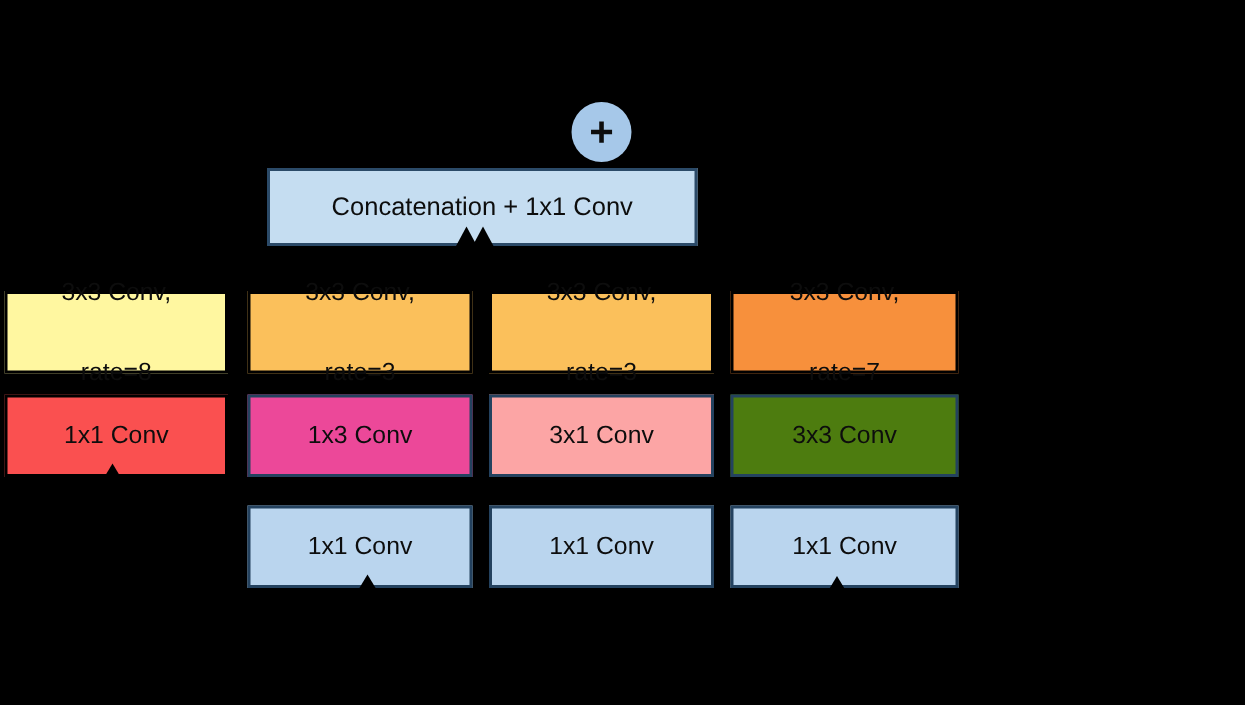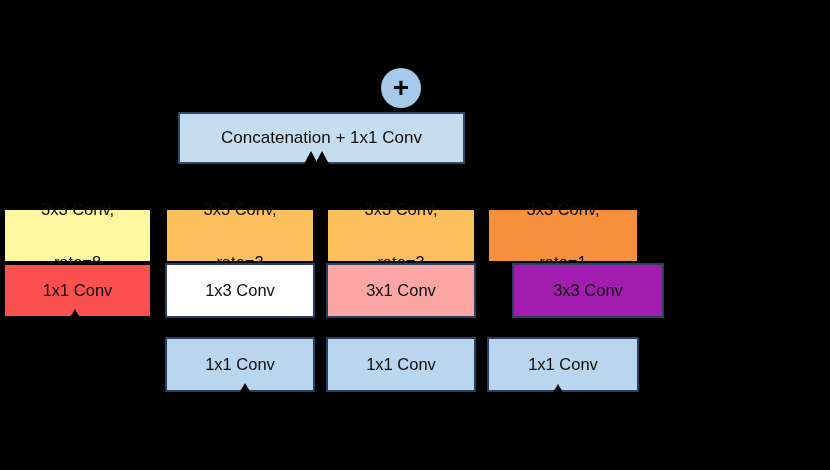--- a/index.html
+++ b/index.html
@@ -33,21 +33,21 @@
     color:#0d0d0d;
     font-size:28px;
     font-weight:700;
     line-height:1;
   }
   .concat{
     left:178px;top:112px;
     width:287px;height:52px;
     font-size:17px;
   }
-  .rowA{top:208px;height:55px;font-size:16.5px;line-height:21px;gap:32px;}
+  .rowA{top:194px;height:55px;font-size:16.5px;line-height:21px;gap:32px;}
   .rowB{top:263px;height:55px;font-size:16.5px;}
   .rowC{top:337px;height:55px;font-size:16.5px;}
   .c1{left:3px;width:149px;}
   .c2{left:165px;width:150px;}
   .c3{left:326px;width:150px;}
   .c4{left:487px;width:152px;}
   
   .tri{
     position:absolute;
     width:0;height:0;
@@ -87,33 +87,33 @@
   <div class="node rowA c2" style="background-color: rgb(251, 192, 91); border-color: rgb(0, 0, 0);">
     <span>3x3 Conv,</span>
     <span>rate=3</span>
   </div>
   <div class="node rowA c3" style="background-color: rgb(251, 192, 91); border-color: rgb(0, 0, 0);">
     <span>3x3 Conv,</span>
     <span>rate=3</span>
   </div>
   <div class="node rowA c4" style="background-color: rgb(247, 144, 60); border-color: rgb(0, 0, 0);">
     <span>3x3 Conv,</span>
-    <span>rate=1</span>
+    <span>rate=7</span>
   </div>
 
   <div class="node rowB c1" style="background-color: rgb(250, 80, 80); border-color: rgb(0, 0, 0);">
     <span>1x1 Conv</span>
   </div>
-  <div class="node rowB c2" style="background-color: #ffffff; border-color: rgb(36, 66, 95);">
+  <div class="node rowB c2" style="background-color: #ec4899; border-color: rgb(36, 66, 95);">
     <span>1x3 Conv</span>
   </div>
   <div class="node rowB c3" style="background-color: #fca5a5; border-color: rgb(36, 66, 95);">
     <span>3x1 Conv</span>
   </div>
-  <div class="node rowB c4" style="background-color: #a21caf; border-color: rgb(36, 66, 95); margin-left: 25px;">
+  <div class="node rowB c4" style="background-color: #4d7c0f; border-color: rgb(36, 66, 95);">
     <span>3x3 Conv</span>
   </div>
 
   <div class="node rowC c2" style="background-color: rgb(186, 213, 238); border-color: rgb(36, 66, 95);">
     <span>1x1 Conv</span>
   </div>
   <div class="node rowC c3" style="background-color: rgb(186, 213, 238); border-color: rgb(36, 66, 95);">
     <span>1x1 Conv</span>
   </div>
   <div class="node rowC c4" style="background-color: rgb(186, 213, 238); border-color: rgb(36, 66, 95);">

